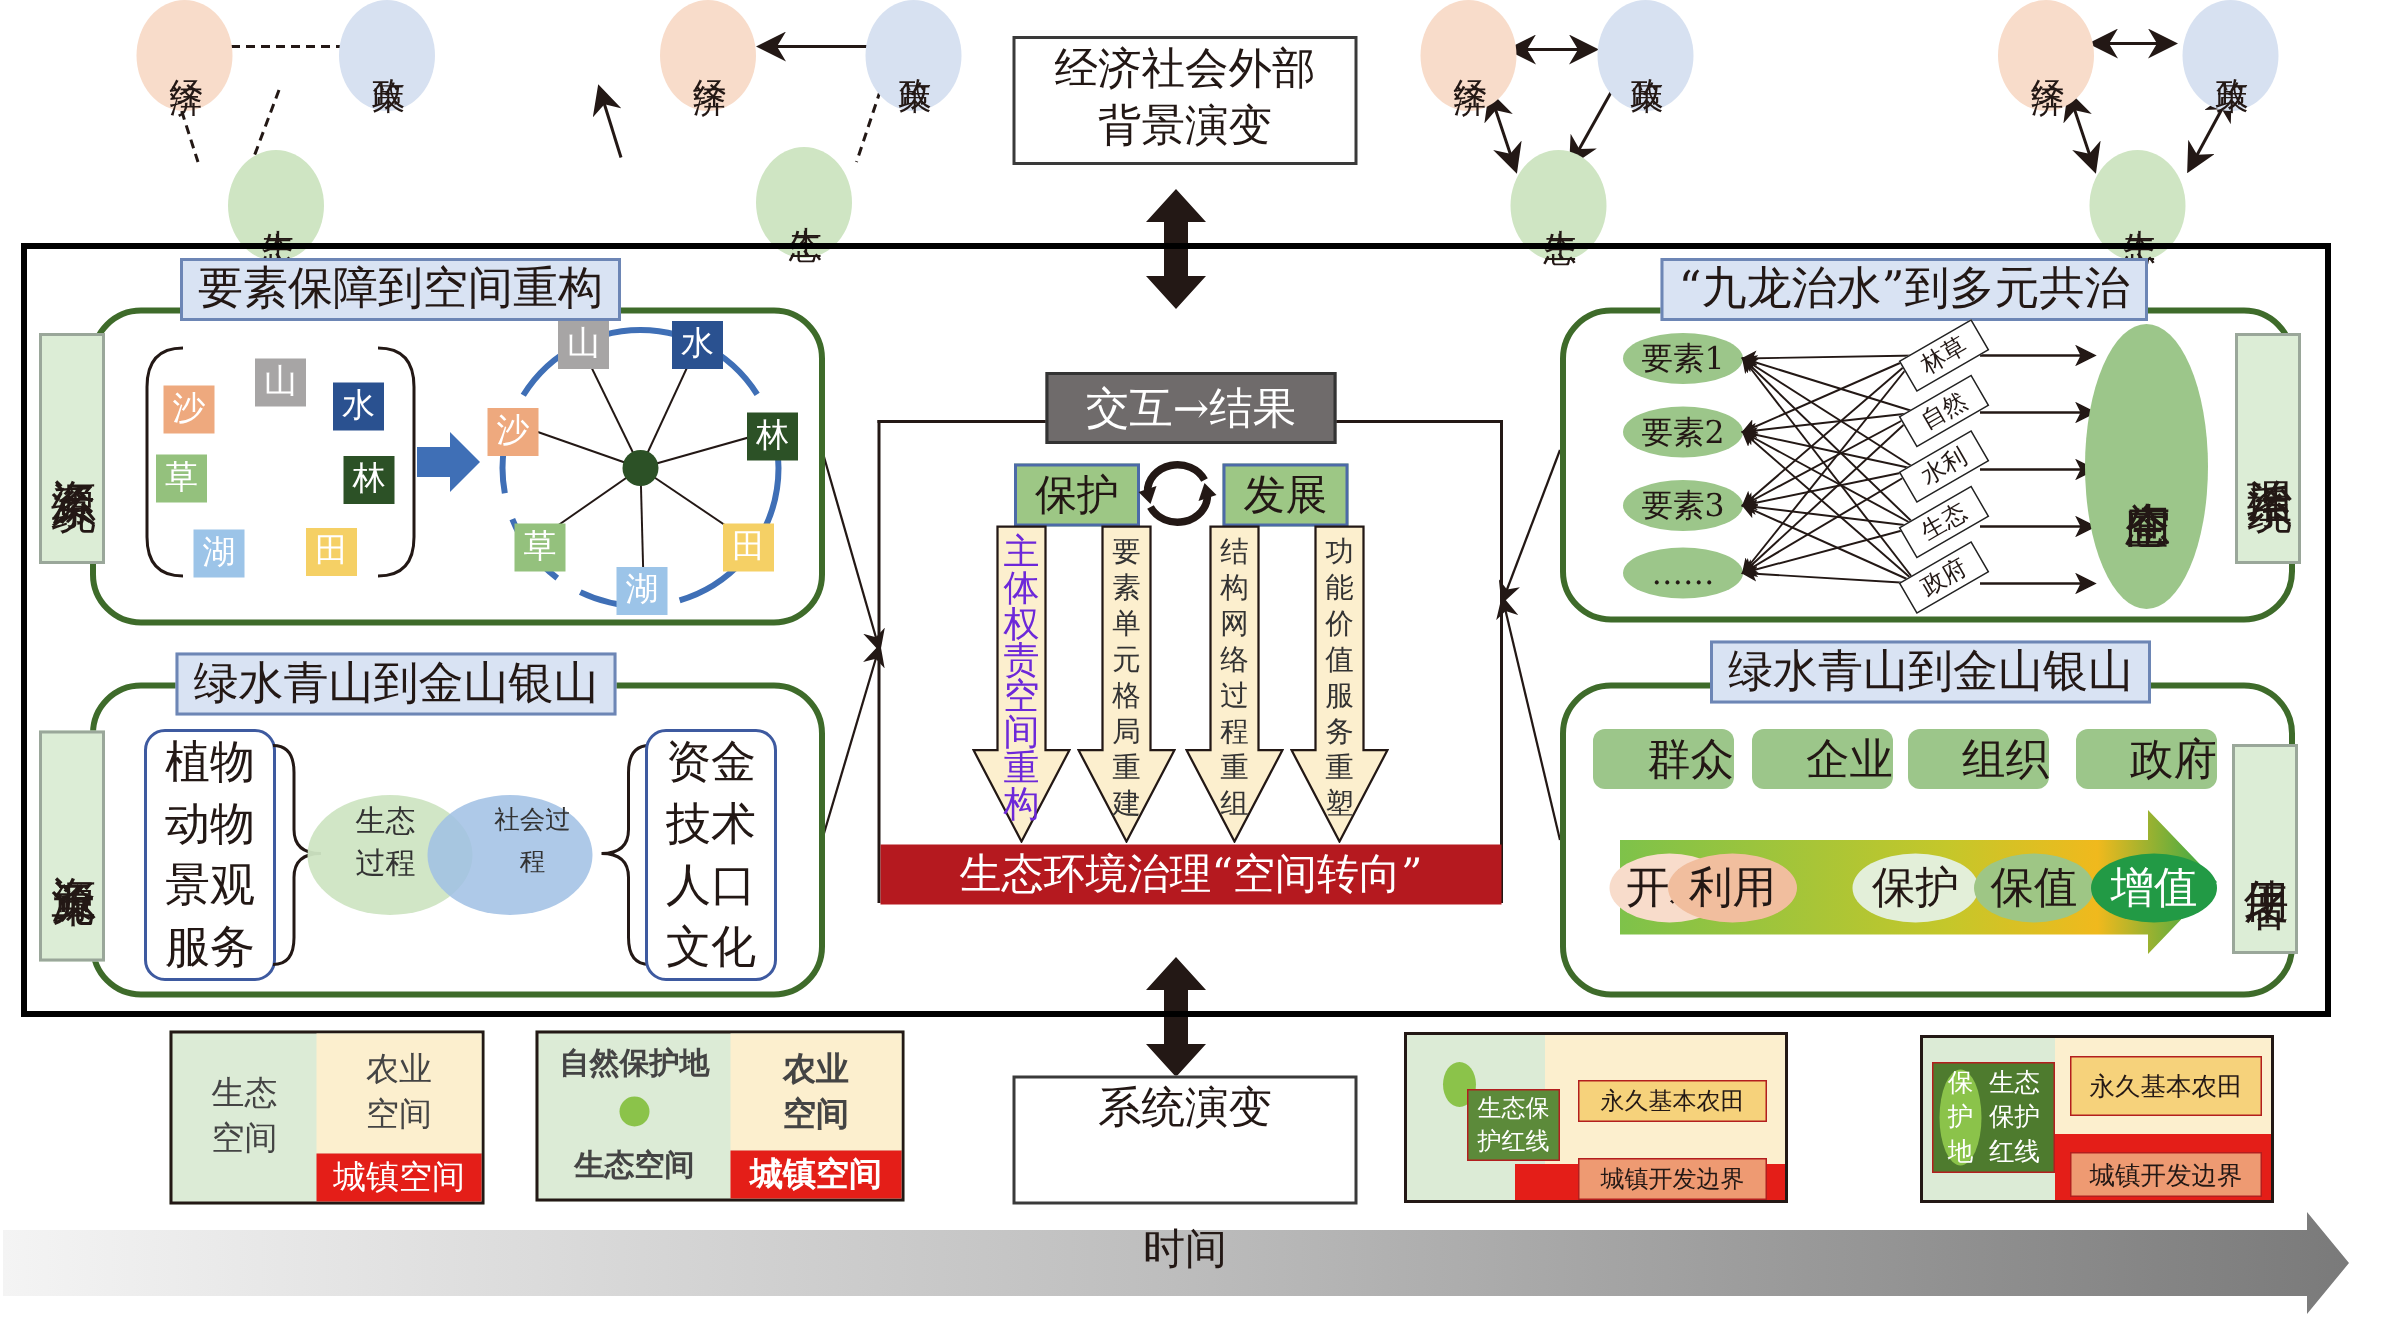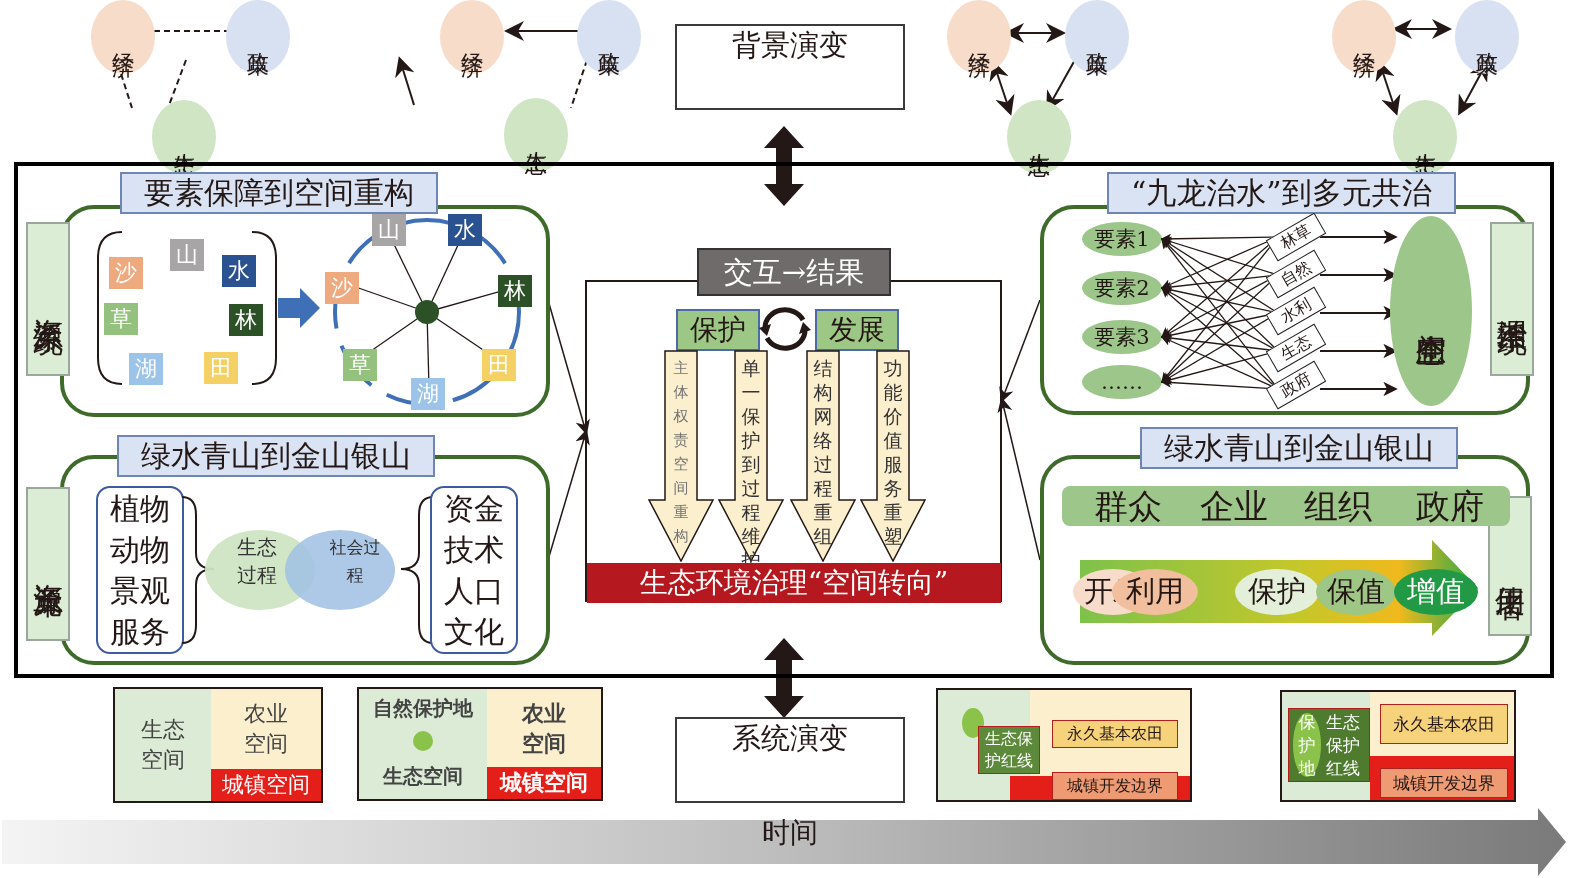--- a/index.html
+++ b/index.html
@@ -4,26 +4,26 @@
 <style>
   html,body{margin:0;padding:0;background:#fff;}
   body{width:1595px;height:878px;position:relative;overflow:hidden;font-family:"DejaVu Serif","Liberation Serif",serif;color:#231815;}
   .abs{position:absolute;}
   .ell{position:absolute;border-radius:50%;display:flex;align-items:center;justify-content:center;text-align:center;}
   .tri-node{width:64px;height:74px;font-size:22px;line-height:26px;writing-mode:vertical-rl;letter-spacing:2px;}
   .econ{background:#f8dcca;} .pol{background:#d7e1f1;} .eco{background:#cfe5c3;}
   .boxtext{position:absolute;border:2px solid #3a3a3a;background:#fff;text-align:center;font-size:29px;line-height:38px;}
   .mainframe{position:absolute;left:14px;top:162px;width:1540px;height:516px;border:4px solid #000;box-sizing:border-box;}
   .panel{position:absolute;border:4px solid #3e6b2a;border-radius:34px;box-sizing:border-box;}
-  .ptitle{position:absolute;background:#d9e3f3;border:2px solid #6d86b5;font-size:30px;line-height:38px;padding:0 22px;white-space:nowrap;}
+  .ptitle{position:absolute;background:#d9e3f3;border:2px solid #6d86b5;font-size:30px;line-height:38px;padding:0 10px;white-space:nowrap;}
   .vlabel{position:absolute;background:#dcedd6;border:2px solid #9aa79a;font-size:30px;line-height:38px;width:40px;text-align:center;writing-mode:vertical-rl;display:flex;align-items:center;justify-content:center;letter-spacing:2px;}
   .tile{position:absolute;width:34px;height:32px;color:#fff;font-size:22px;line-height:32px;text-align:center;font-family:"DejaVu Sans",sans-serif;}
   .c-shan{background:#a7a5a5;} .c-shui{background:#2a5190;} .c-lin{background:#2c5126;} .c-sha{background:#eea97e;} .c-cao{background:#94c17d;} .c-hu{background:#9cc4e8;} .c-tian{background:#f5d065;}
   .listbox{position:absolute;border:2px solid #3e5aa0;border-radius:14px;background:#fff;font-size:30px;line-height:41px;text-align:center;}
-  .pill{position:absolute;background:#9cc68a;border-radius:8px;font-size:34px;line-height:40px;text-align:left;padding-left:32px;}
+  .pill{position:absolute;background:#9cc68a;border-radius:8px;font-size:29px;line-height:40px;text-align:right;}
   .el{position:absolute;background:#9cc68a;border-radius:50%;font-size:21px;text-align:center;line-height:34px;}
   .rect-label{position:absolute;background:#fff;border:1.5px solid #222;font-size:16px;line-height:22px;text-align:center;transform:rotate(-30deg);}
   .cell{position:absolute;display:flex;align-items:center;justify-content:center;text-align:center;}
 </style>
 </head>
 <body>
 
 <svg class="abs" style="left:0;top:0" width="1595" height="160">
   <defs>
     <marker id="ah" markerWidth="10" markerHeight="10" refX="8" refY="5" orient="auto">
@@ -85,20 +85,21 @@
     <span>经济</span>
   </div>
 <div class="ell tri-node pol" style="left:1455px;top:0px">
     <span>政策</span>
   </div>
 <div class="ell tri-node eco" style="left:1393px;top:100px">
     <span>生态</span>
   </div>
 
 <div class="boxtext" style="left:675px;top:24px;width:226px;height:82px;">
+  <div>经济社会外部</div>
   <div>背景演变</div>
 </div>
 
 <svg class="abs" style="left:760px;top:124px" width="48" height="84">
   <path d="M24,2 L44,24 L32,24 L32,60 L44,60 L24,82 L4,60 L16,60 L16,24 L4,24 Z" fill="#231815"></path>
 </svg>
 <svg class="abs" style="left:760px;top:636px" width="48" height="84">
   <path d="M24,2 L44,24 L32,24 L32,60 L44,60 L24,82 L4,60 L16,60 L16,24 L4,24 Z" fill="#231815"></path>
 </svg>
 
@@ -193,25 +194,25 @@
   <path d="M48,26 A20,18 0 0 1 10,34" fill="none" stroke="#231815" stroke-width="5"></path>
   <path d="M2,24 L14,20 L10,32 Z" fill="#231815"></path>
   <path d="M54,26 L42,30 L46,18 Z" fill="#231815"></path>
 </svg>
 <div class="abs" style="left:815px;top:309px;width:80px;height:38px;background:#9dc785;border:2px solid #4c6aa8;font-size:28px;line-height:38px;text-align:center;">发展</div>
 
 <div id="center-arrows">
     <svg width="66" height="212" style="position: absolute; left: 648px; top: 350px;">
       <path d="M17,1 L49,1 L49,150 L65,150 L33,211 L1,150 L17,150 Z" fill="#fcefce" stroke="#231815" stroke-width="1.5"></path>
     </svg>
-    <div style="position: absolute; left: 669px; top: 356px; width: 24px; font-size: 15px; line-height: 24px; text-align: center; color: #737373;">主体权责空间重构</div>
+    <div style="position: absolute; left: 669px; top: 356px; width: 24px; font-size: 24px; line-height: 24px; text-align: center; color: #6d28d9;">主体权责空间重构</div>
     <svg width="66" height="212" style="position: absolute; left: 718px; top: 350px;">
       <path d="M17,1 L49,1 L49,150 L65,150 L33,211 L1,150 L17,150 Z" fill="#fcefce" stroke="#231815" stroke-width="1.5"></path>
     </svg>
-    <div style="position: absolute; left: 739px; top: 356px; width: 24px; font-size: 19px; line-height: 24px; text-align: center; color: rgb(51, 51, 51);">单一保护到过程维护</div>
+    <div style="position: absolute; left: 739px; top: 356px; width: 24px; font-size: 19px; line-height: 24px; text-align: center; color: rgb(51, 51, 51);">要素单元格局重建</div>
     <svg width="66" height="212" style="position: absolute; left: 790px; top: 350px;">
       <path d="M17,1 L49,1 L49,150 L65,150 L33,211 L1,150 L17,150 Z" fill="#fcefce" stroke="#231815" stroke-width="1.5"></path>
     </svg>
     <div style="position: absolute; left: 811px; top: 356px; width: 24px; font-size: 19px; line-height: 24px; text-align: center; color: rgb(51, 51, 51);">结构网络过程重组</div>
     <svg width="66" height="212" style="position: absolute; left: 860px; top: 350px;">
       <path d="M17,1 L49,1 L49,150 L65,150 L33,211 L1,150 L17,150 Z" fill="#fcefce" stroke="#231815" stroke-width="1.5"></path>
     </svg>
     <div style="position: absolute; left: 881px; top: 356px; width: 24px; font-size: 19px; line-height: 24px; text-align: center; color: rgb(51, 51, 51);">功能价值服务重塑</div>
   </div>
 

